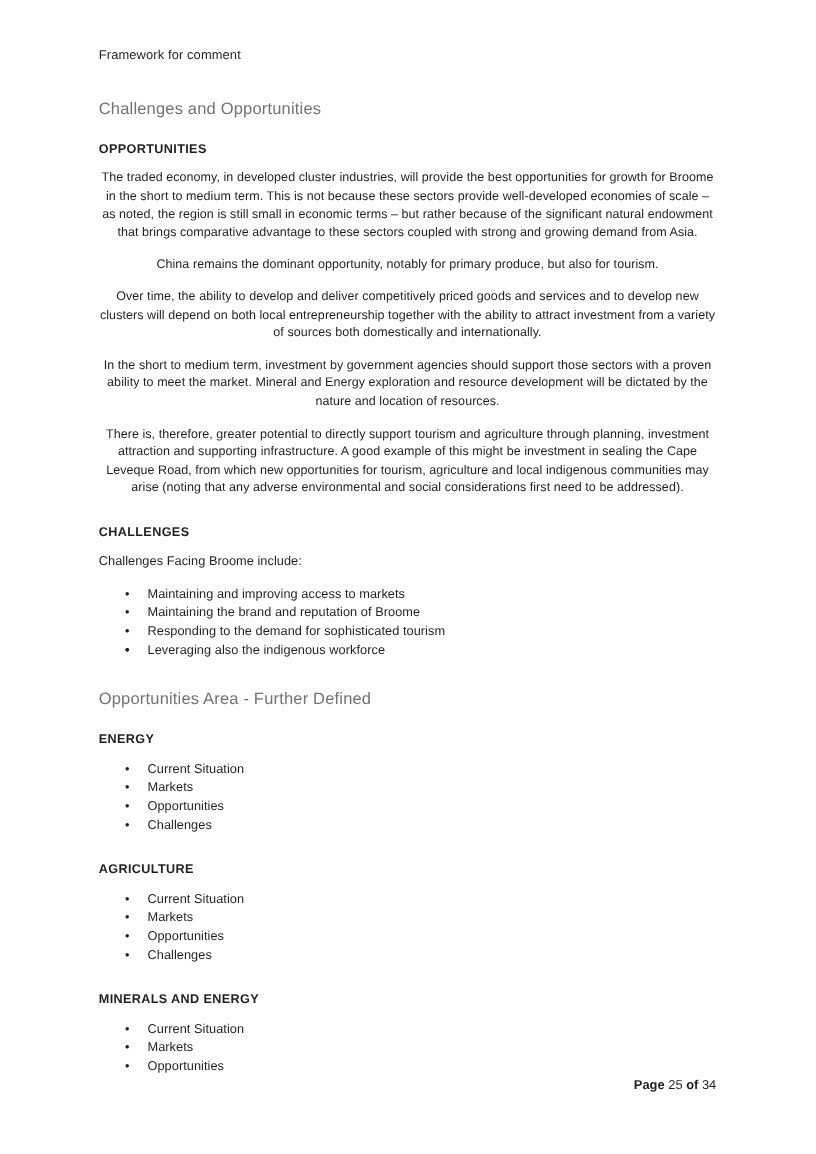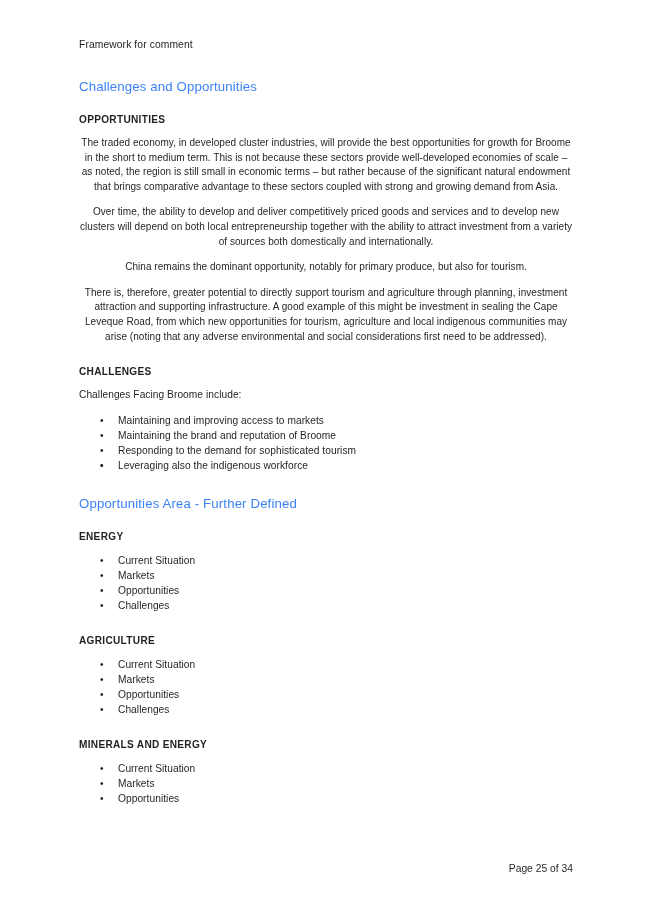--- a/index.html
+++ b/index.html
@@ -25,21 +25,21 @@
   .running-head {
     font-size: 10.3px;
     line-height: 14px;
     color: #231f20;
     margin: 0 0 26px 0;
     letter-spacing: 0.1px;
   }
   h1.section-heading {
     font-size: 13.2px;
     font-weight: normal;
-    color: #3b82f6;
+    color: #737373;
     margin: 0 0 18px 0;
     line-height: 17px;
     letter-spacing: 0.15px;
   }
   h1.section-heading.spaced-top {
     margin-top: 22px;
   }
   h2.sub-heading {
     font-size: 10.1px;
     font-weight: bold;
@@ -95,39 +95,41 @@
     text-align: right;
     font-size: 10.3px;
     line-height: 14px;
     color: #231f20;
   }
   .footer .num {
     font-weight: normal;
   }
   .footer span {
     display: inline;
+    font-weight: bold;
   }
 </style>
 </head>
 <body>
 
 <div class="page">
 
   <div class="running-head">Framework for comment</div>
 
   <h1 class="section-heading">Challenges and Opportunities</h1>
 
   <h2 class="sub-heading">OPPORTUNITIES</h2>
 
   <p class="body-text">The traded economy, in developed cluster industries, will provide the best opportunities for growth for Broome in the short to medium term. This is not because these sectors provide well-developed economies of scale – as noted, the region is still small in economic terms – but rather because of the significant natural endowment that brings comparative advantage to these sectors coupled with strong and growing demand from Asia.</p>
 
+  <p class="body-text">China remains the dominant opportunity, notably for primary produce, but also for tourism.</p>
+
   <p class="body-text">Over time, the ability to develop and deliver competitively priced goods and services and to develop new clusters will depend on both local entrepreneurship together with the ability to attract investment from a variety of sources both domestically and internationally.</p>
 
-  <p class="body-text">China remains the dominant opportunity, notably for primary produce, but also for tourism.</p>
-
+  <p class="body-text">In the short to medium term, investment by government agencies should support those sectors with a proven ability to meet the market. Mineral and Energy exploration and resource development will be dictated by the nature and location of resources.</p>
 
   <p class="body-text">There is, therefore, greater potential to directly support tourism and agriculture through planning, investment attraction and supporting infrastructure. A good example of this might be investment in sealing the Cape Leveque Road, from which new opportunities for tourism, agriculture and local indigenous communities may arise (noting that any adverse environmental and social considerations first need to be addressed).</p>
 
   <h2 class="sub-heading gap">CHALLENGES</h2>
 
   <p class="lead-in">Challenges Facing Broome include:</p>
 
   <ul class="bullets">
     <li>
       <span class="bullet-dot">•</span>

